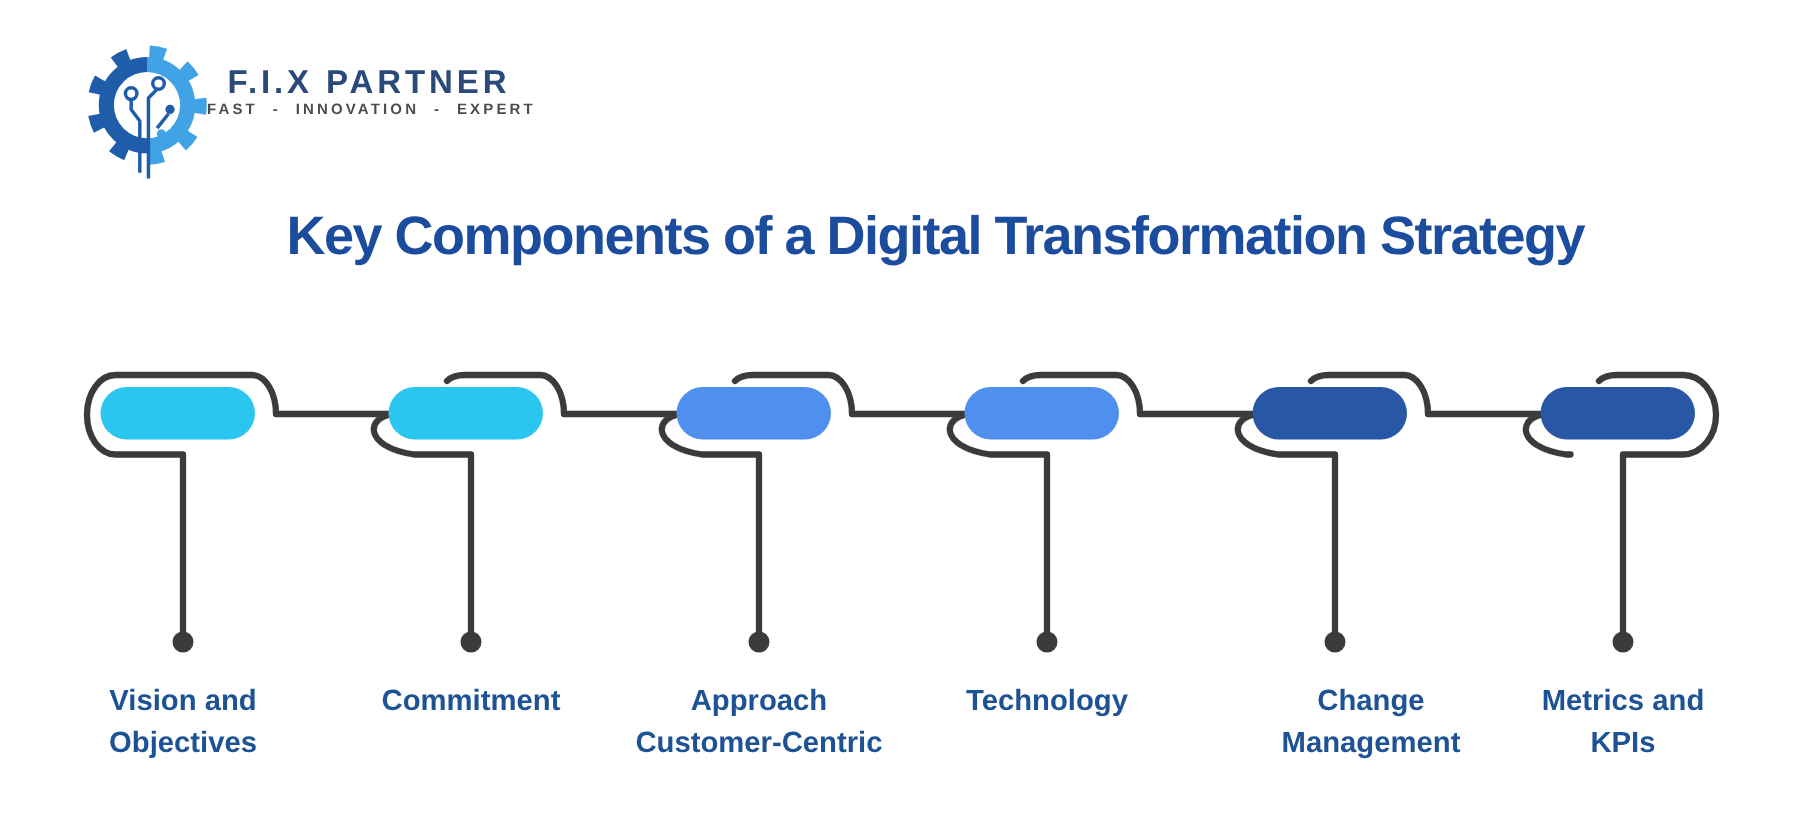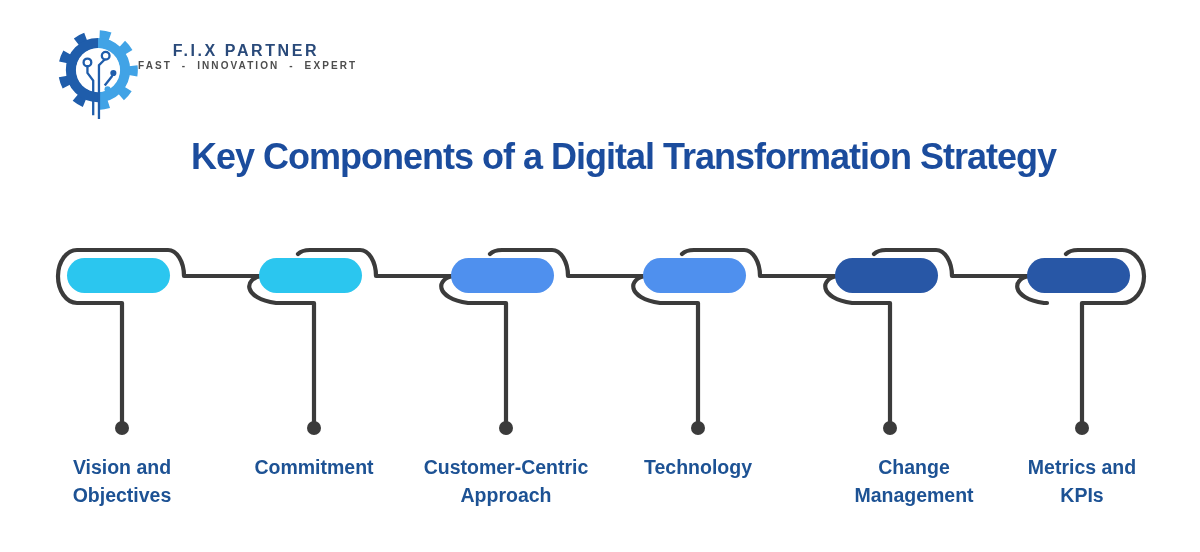--- a/index.html
+++ b/index.html
@@ -3,21 +3,21 @@
 <meta charset="utf-8">
 <style>
   html,body{margin:0;padding:0;background:#ffffff;}
   body{font-family:"Liberation Sans", sans-serif;}
   #canvas{position:relative;width:1200px;height:552px;background:#fff;overflow:hidden;}
 
   
   #logo{position:absolute;left:0;top:0;width:380px;height:130px;}
   #gear-svg{position:absolute;left:50px;top:22px;}
   #brand-block{position:absolute;left:138px;top:42px;width:216px;text-align:center;}
-  #brand-line1{font-size:16px;font-weight:700;letter-spacing:2.6px;color:var(--brand_text,#2a4a7a);white-space:nowrap;}
+  #brand-line1{font-size:22px;font-weight:700;letter-spacing:2.6px;color:var(--brand_text,#2a4a7a);white-space:nowrap;}
   #brand-line2{font-size:20px;font-weight:700;letter-spacing:3.4px;color:var(--brand_text,#2a4a7a);margin-top:2px;white-space:nowrap;}
   #tagline{font-size:10px;font-weight:700;letter-spacing:2.1px;word-spacing:5px;color:var(--tagline_text,#4d4d4d);margin-top:0;white-space:nowrap;}
 
   
   #title{position:absolute;left:0;right:0;top:136px;text-align:center;
          font-size:36px;font-weight:700;letter-spacing:-1px;
          color:var(--title_text,#1b4c9d);white-space:nowrap;padding-left:47px;}
 
   
   #diagram{position:absolute;left:0;top:0;width:1200px;height:552px;}
@@ -109,22 +109,22 @@
     </svg>
   <div id="labels">
       <div class="comp-label" style="left: 22px;">
         <div>Vision and</div>
         <div>Objectives</div>
       </div>
       <div class="comp-label" style="left: 214px;">
         <div>Commitment</div>
       </div>
       <div class="comp-label" style="left: 406px;">
+        <div>Approach</div>
         <div>Customer-Centric</div>
-        <div>Approach</div>
       </div>
       <div class="comp-label" style="left: 598px;">
         <div>Technology</div>
       </div>
       <div class="comp-label" style="left: 814px;">
         <div>Change</div>
         <div>Management</div>
       </div>
       <div class="comp-label" style="left: 982px;">
         <div>Metrics and</div>

